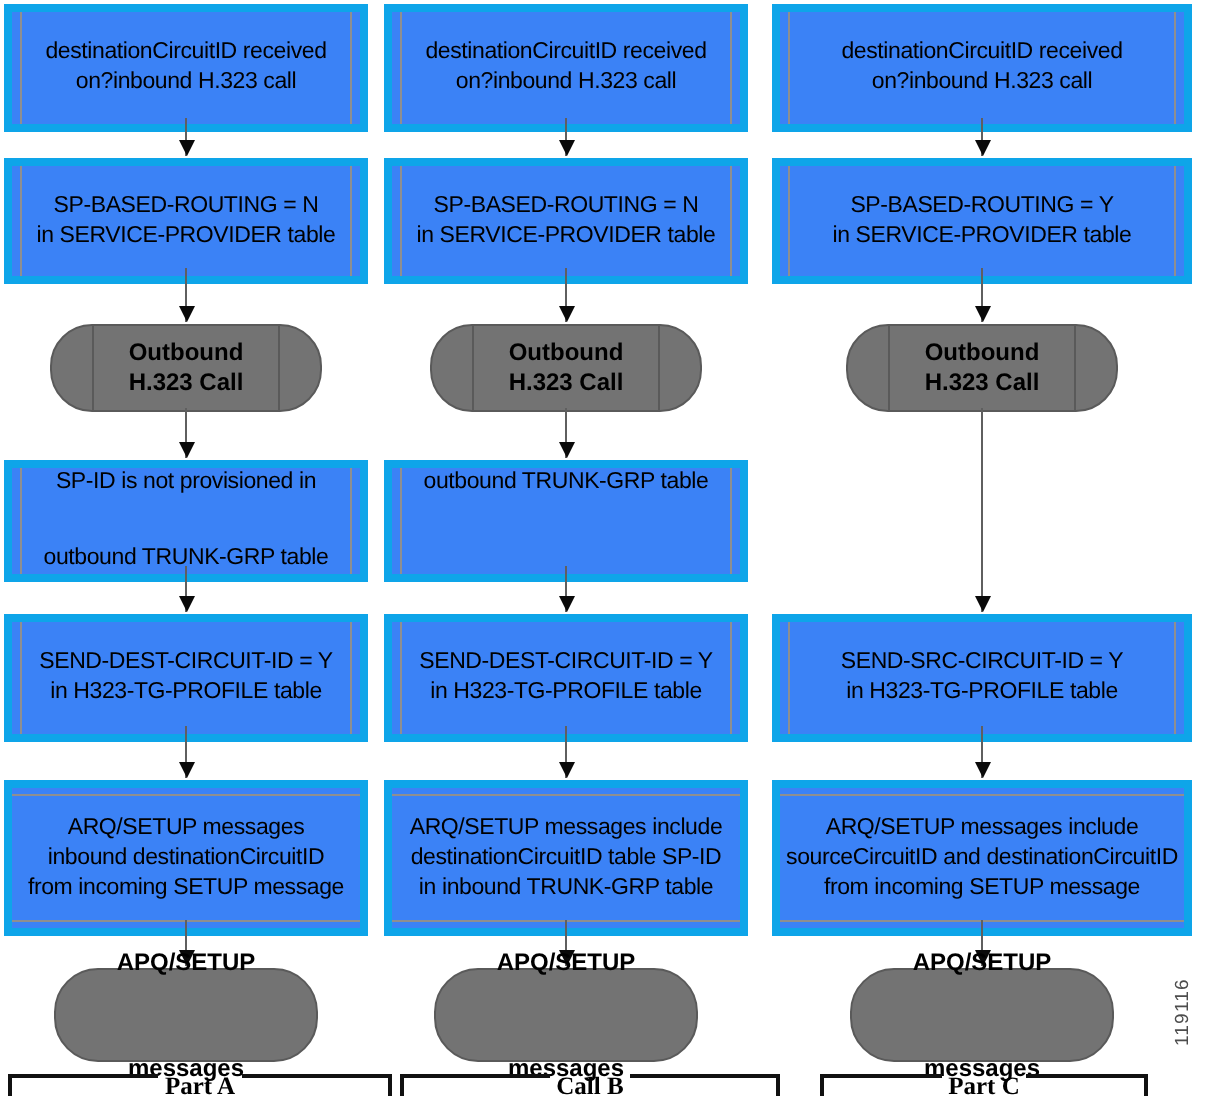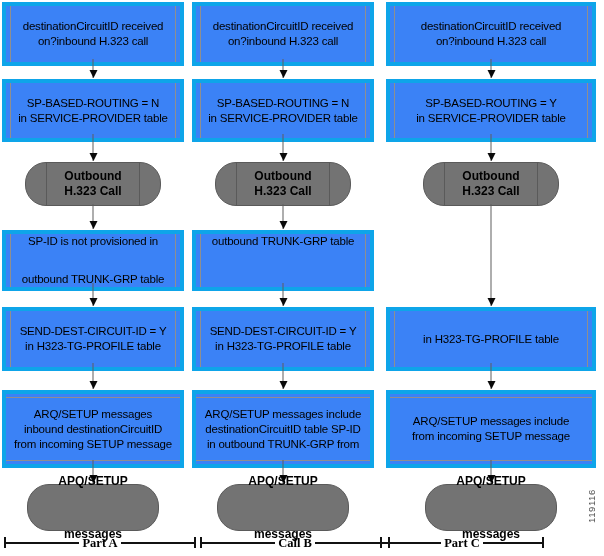--- a/index.html
+++ b/index.html
@@ -47,22 +47,22 @@
   .arrow::after{
     content:'';position:absolute;bottom:0;left:50%;transform:translateX(-50%);
     width:0;height:0;border-left:4px solid transparent;border-right:4px solid transparent;
     border-top:8px solid #0a0a0a;
   }
   .a1{top:59px;height:19px;} .a2{top:134px;height:27px;} .a3{top:204px;height:25px;}
   .a4{top:283px;height:23px;} .a5{top:363px;height:26px;} .a6{top:460px;height:23px;}
   .a3long{top:204px;height:102px;}
 
   
-  .bracket{position:absolute;top:537px;height:11px;display:flex;align-items:center;}
-  .br-a{left:4px;width:192px;} .br-b{left:200px;width:190px;} .br-c{left:380px;width:164px;}
+  .bracket{position:absolute;top:537px;height:11px;display:flex;align-items:flex-start;}
+  .br-a{left:4px;width:192px;} .br-b{left:200px;width:190px;} .br-c{left:410px;width:164px;}
   .tick{width:2px;height:11px;background:#111;}
   .bseg{flex:1;height:2px;background:#111;}
   .blabel{
     font-family:"Liberation Serif",serif;font-weight:bold;font-size:12.5px;
     line-height:12px;margin:0 3px -1px 3px;white-space:nowrap;
   }
 
   
   .fignum{
     position:absolute;left:586px;top:523px;transform:rotate(-90deg);transform-origin:left top;
@@ -134,21 +134,21 @@
     </div>
     <div class="arrow a4"></div>
     <div class="pbox r5">
       <span class="ln">SEND-DEST-CIRCUIT-ID = Y</span>
       <span class="ln">in H323-TG-PROFILE table</span>
     </div>
     <div class="arrow a5"></div>
     <div class="hbox r6">
       <span class="ln">ARQ/SETUP messages include</span>
       <span class="ln">destinationCircuitID table SP-ID</span>
-      <span class="ln">in outbound TRUNK-GRP from</span>
+      <span class="ln">in inbound TRUNK-GRP table</span>
     </div>
     <div class="arrow a6"></div>
     <div class="stadium term2">
       <span class="ln">APQ/SETUP</span>
       <span class="ln">messages</span>
     </div>
   </div>
 
   <div class="col col-c">
     <div class="pbox r1">
@@ -160,25 +160,27 @@
       <span class="ln">SP-BASED-ROUTING = Y</span>
       <span class="ln">in SERVICE-PROVIDER table</span>
     </div>
     <div class="arrow a2"></div>
     <div class="stadium term1">
       <span class="ln">Outbound</span>
       <span class="ln">H.323 Call</span>
     </div>
     <div class="arrow a3long"></div>
     <div class="pbox r5">
+      <span class="ln">SEND-SRC-CIRCUIT-ID = Y</span>
       <span class="ln">in H323-TG-PROFILE table</span>
     </div>
     <div class="arrow a5"></div>
     <div class="hbox r6">
       <span class="ln">ARQ/SETUP messages include</span>
+      <span class="ln">sourceCircuitID and destinationCircuitID</span>
       <span class="ln">from incoming SETUP message</span>
     </div>
     <div class="arrow a6"></div>
     <div class="stadium term2">
       <span class="ln">APQ/SETUP</span>
       <span class="ln">messages</span>
     </div>
   </div>
 
   <div class="bracket br-a">

